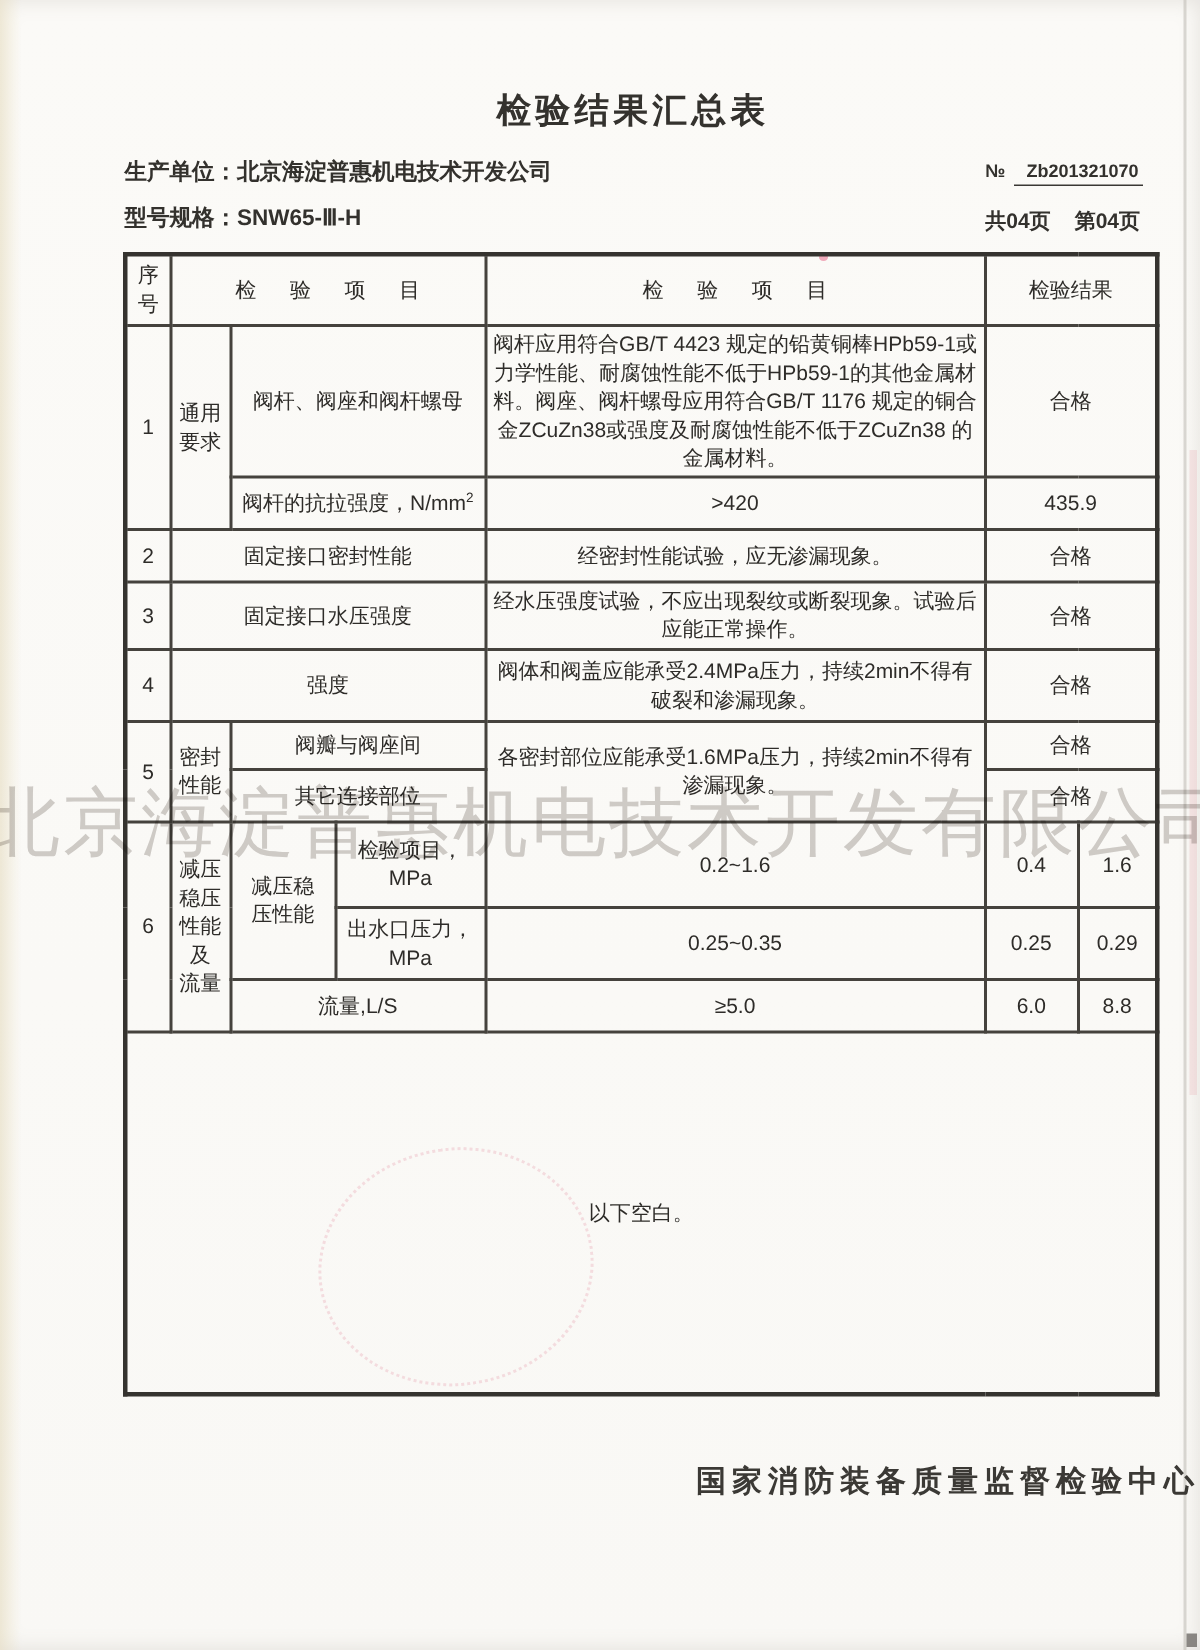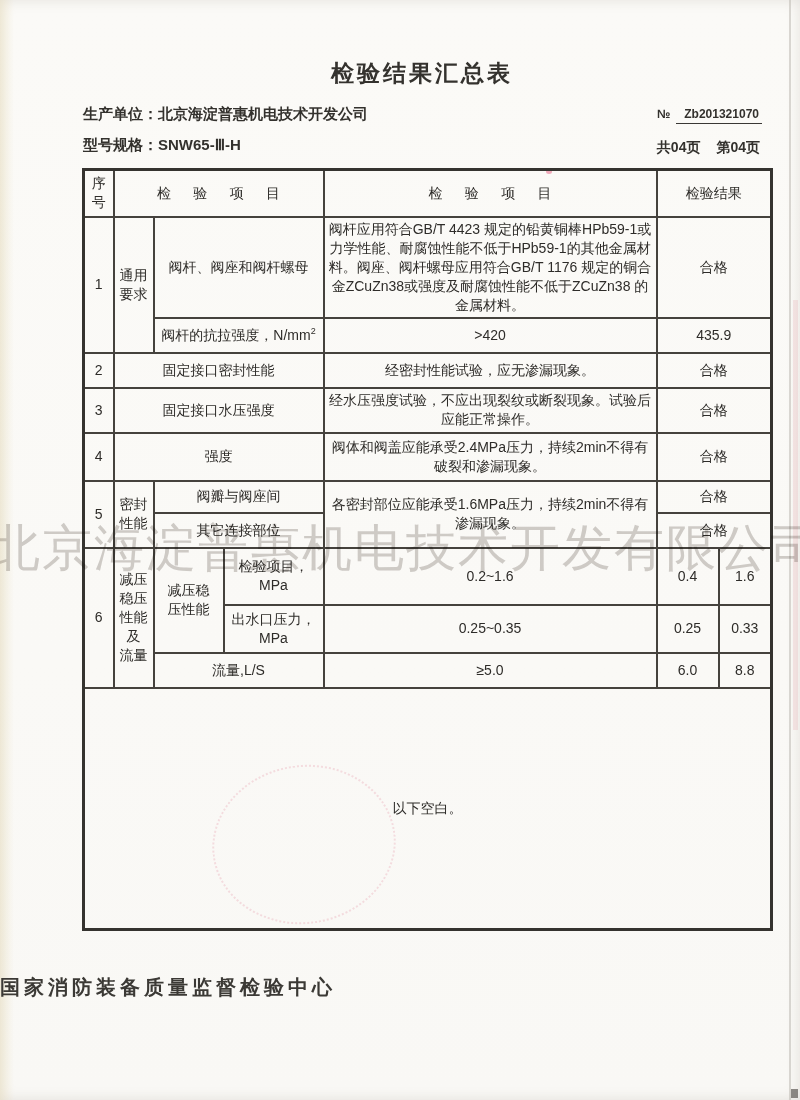--- a/index.html
+++ b/index.html
@@ -53,21 +53,21 @@
   sup.sq{font-size:9px;vertical-align:super;line-height:0;}
   td.blank-cell{vertical-align:top;text-align:left;padding:17px 0 0 36px;}
 
   .watermark{
     position:absolute;top:521px;left:-10px;width:810px;
     font-size:50px;line-height:54px;font-weight:500;letter-spacing:2px;
     color:rgba(142,136,131,0.40);white-space:nowrap;text-align:center;
     mix-blend-mode:multiply;pointer-events:none;z-index:6;
   }
   .doc-footer{
-    position:absolute;top:974px;left:0;width:800px;text-align:left;
+    position:absolute;top:974px;left:0;width:800px;text-align:right;
     font-size:20px;font-weight:600;letter-spacing:4px;color:#3b3935;
   }
 </style>
 </head>
 <body>
 
 <div class="page">
 
   <div class="edge-left"></div>
   <div class="edge-right-line"></div>
@@ -166,21 +166,21 @@
 MPa</td>
         <td>0.2~1.6</td>
         <td>0.4</td>
         <td>1.6</td>
       </tr>
       <tr style="height:48px">
         <td class="wrap">出水口压力，
 MPa</td>
         <td>0.25~0.35</td>
         <td>0.25</td>
-        <td>0.33</td>
+        <td>0.29</td>
       </tr>
       <tr style="height:35px">
         <td colspan="2">流量,L/S</td>
         <td>≥5.0</td>
         <td>6.0</td>
         <td>8.8</td>
       </tr>
 
       <tr style="height:242px">
         <td colspan="7" class="blank-cell">以下空白。</td>

